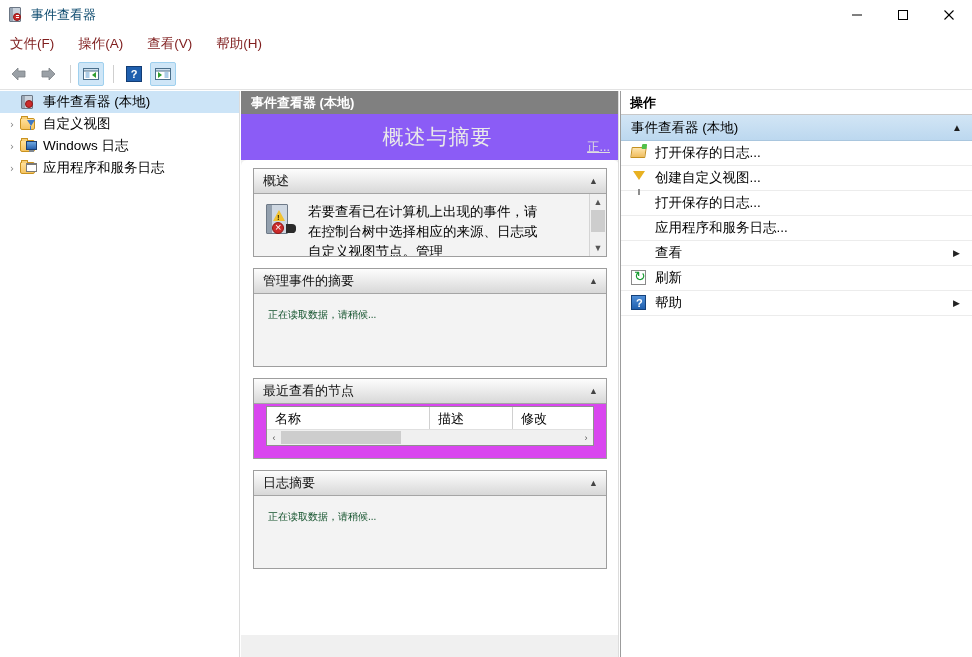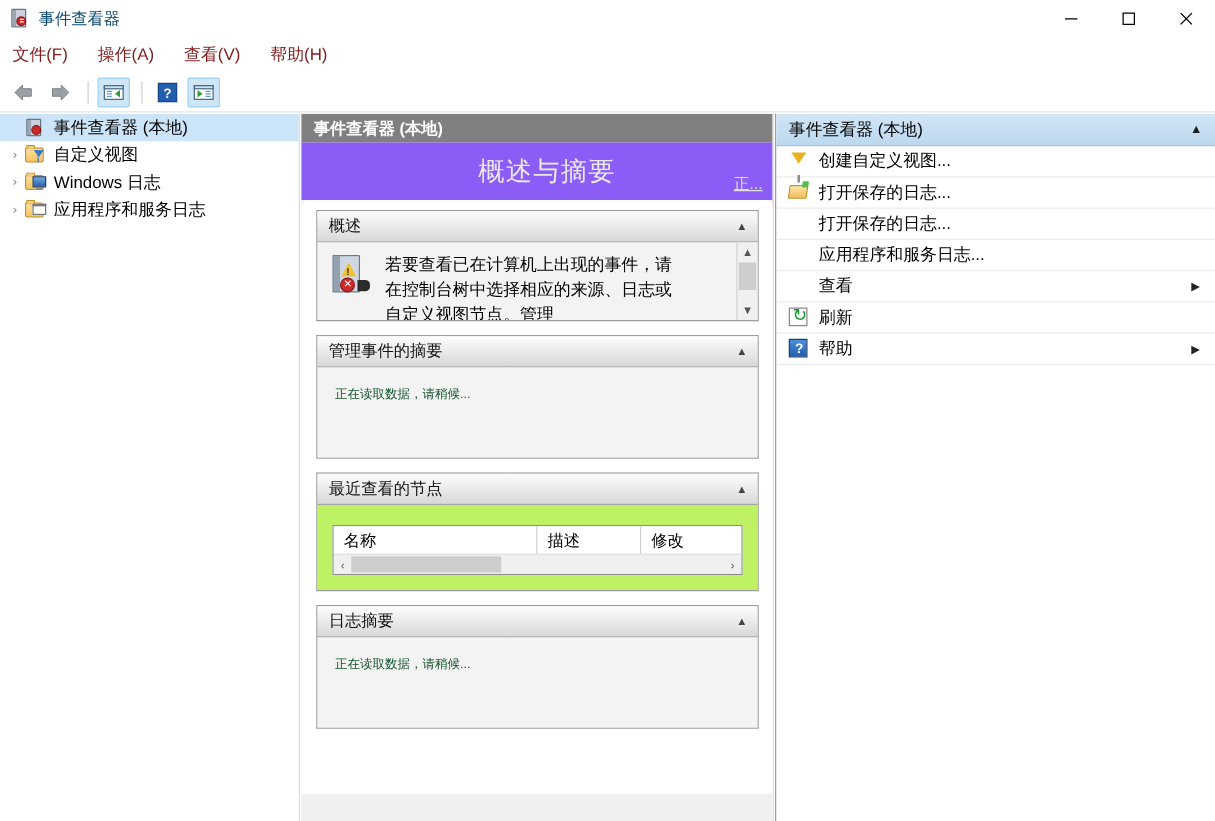--- a/index.html
+++ b/index.html
@@ -168,21 +168,21 @@
     position:absolute; right:0; top:0; width:17px; height:62px;
     background:#f0f0f0; border-left:1px solid #d4d4d4; box-sizing:border-box;
   }
   .vs-arrow { height:16px; display:flex; align-items:center; justify-content:center; font-size:9px; color:#555; }
   .vs-thumb { height:22px; background:#cdcdcd; margin:0 1px; }
 
   .loading-body { background:#f3f3f3; height:72px; display:flex; align-items:flex-start; }
   .loading-text { font-size:10px; color:#14532d; padding:14px 0 0 14px; }
 
   
-  .tbl-body { background:#bef264; padding:16px 12px 12px 12px; }
+  .tbl-body { background:#d946ef; padding:2px 12px 12px 12px; }
   .tbl { border:1px solid #8f8f8f; background:#ffffff; }
   .tbl-head { display:flex; height:22px; background:#ffffff; }
   .th {
     font-size:13px; color:#000; padding:2px 0 0 8px; box-sizing:border-box;
     border-right:1px solid #d0d0d0; display:flex; align-items:center;
   }
   .th.c1 { width:163px; }
   .th.c2 { width:83px; }
   .th.c3 { width:40px; border-right:none; }
   .hscroll { height:15px; background:#f0f0f0; display:flex; align-items:center; border-top:1px solid #e0e0e0; }
@@ -459,38 +459,39 @@
             </div>
           </div>
 
         </div>
       </div>
 
       <div class="cp-footer"></div>
     </div>
 
     <div class="act-pane">
+      <div class="act-header">操作</div>
 
       <div class="act-group">
         <span class="act-group-title">事件查看器 (本地)</span>
         <span class="act-group-toggle">▲</span>
+      </div>
+
+      <div class="act-item">
+        <span class="act-ico">
+            <span class="ic-openfolder"></span>
+          </span>
+        <span class="act-label">打开保存的日志...</span>
       </div>
 
       <div class="act-item">
         <span class="act-ico">
             <span class="ic-funnel"></span>
           </span>
         <span class="act-label">创建自定义视图...</span>
-      </div>
-
-      <div class="act-item">
-        <span class="act-ico">
-            <span class="ic-openfolder"></span>
-          </span>
-        <span class="act-label">打开保存的日志...</span>
       </div>
 
       <div class="act-item">
         <span class="act-ico"></span>
         <span class="act-label">打开保存的日志...</span>
       </div>
 
       <div class="act-item">
         <span class="act-ico"></span>
         <span class="act-label">应用程序和服务日志...</span>

